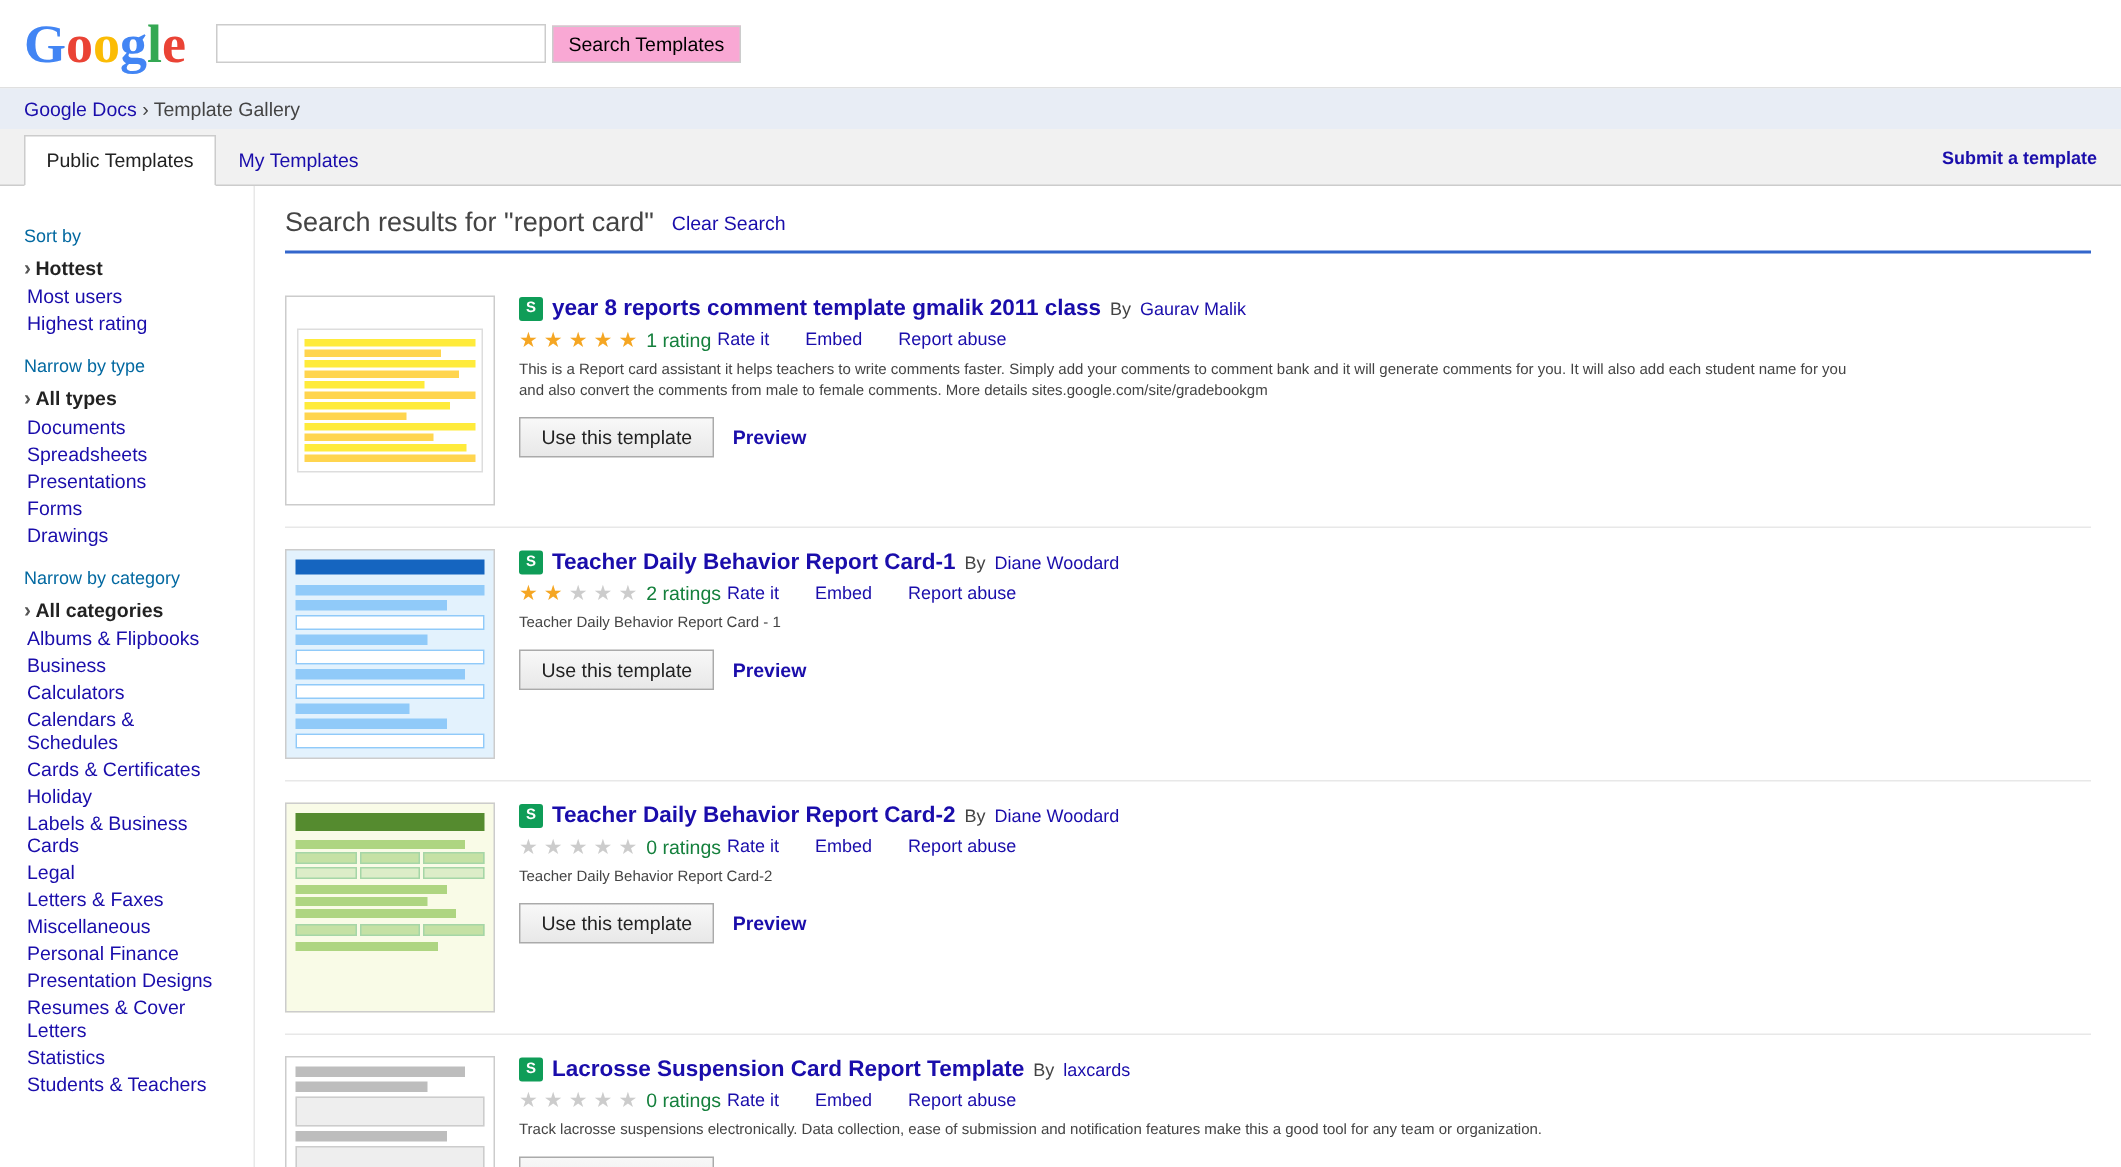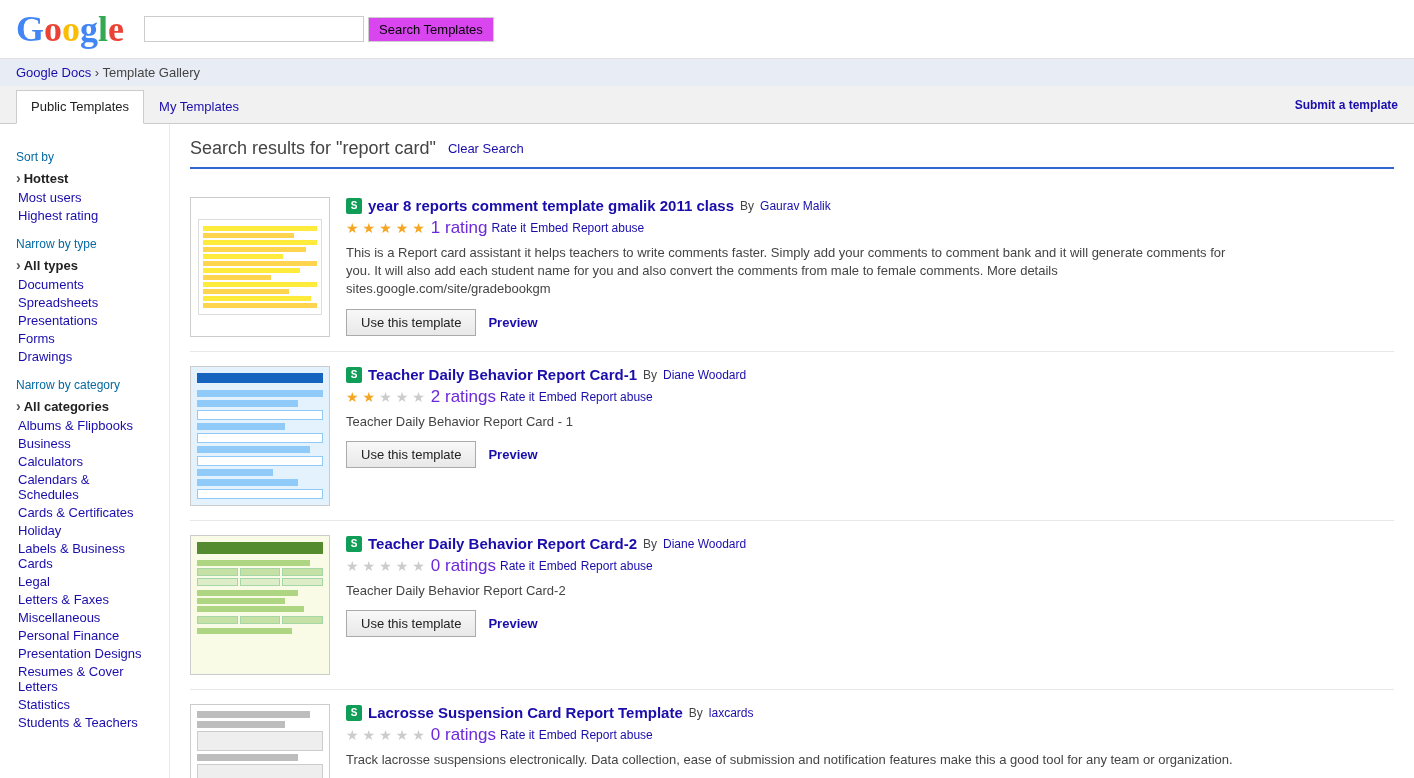--- a/index.html
+++ b/index.html
@@ -9,21 +9,21 @@
     #header { padding: 8px 16px; display: flex; align-items: center; gap: 20px; border-bottom: 1px solid #e0e0e0; }
     #logo { display: flex; align-items: center; }
     .logo-g { color: #4285F4; font-size: 36px; font-weight: bold; font-family: 'Times New Roman', serif; }
     .logo-o1 { color: #EA4335; font-size: 36px; font-weight: bold; font-family: 'Times New Roman', serif; }
     .logo-o2 { color: #FBBC05; font-size: 36px; font-weight: bold; font-family: 'Times New Roman', serif; }
     .logo-g2 { color: #4285F4; font-size: 36px; font-weight: bold; font-family: 'Times New Roman', serif; }
     .logo-l { color: #34A853; font-size: 36px; font-weight: bold; font-family: 'Times New Roman', serif; }
     .logo-e { color: #EA4335; font-size: 36px; font-weight: bold; font-family: 'Times New Roman', serif; }
     #search-box { display: flex; align-items: center; gap: 4px; }
     #search-input { border: 1px solid #ccc; padding: 4px 8px; font-size: 14px; width: 220px; }
-    #search-button { border: 1px solid #ccc; background: #d946ef; padding: 4px 10px; font-size: 13px; cursor: pointer; }
+    #search-button { border: 1px solid #ccc; background: #f9a8d4; padding: 4px 10px; font-size: 13px; cursor: pointer; }
 
     
     #breadcrumb { background: #e8edf5; padding: 6px 16px; font-size: 13px; }
     #breadcrumb a { color: #1a0dab; text-decoration: none; }
     #breadcrumb span { color: #444; }
 
     
     #tabs { display: flex; border-bottom: 1px solid #ccc; padding: 0 16px; position: relative; background: #f1f1f1; }
     .tab { padding: 8px 14px; font-size: 13px; cursor: pointer; color: #1a0dab; text-decoration: none; border: 1px solid transparent; margin-top: 4px; }
     .tab.active { background: #fff; border: 1px solid #ccc; border-bottom: 1px solid #fff; color: #222; font-weight: normal; margin-bottom: -1px; }
@@ -60,25 +60,25 @@
     .template-icon { width: 16px; height: 16px; background: #4caf50; border-radius: 2px; display: inline-flex; align-items: center; justify-content: center; color: white; font-size: 10px; font-weight: bold; flex-shrink: 0; }
     .template-icon.spreadsheet { background: #0f9d58; }
     .template-title { color: #1a0dab; font-size: 15px; font-weight: bold; text-decoration: none; cursor: pointer; }
     .template-by { color: #444; font-size: 12px; }
     .template-author { color: #1a0dab; text-decoration: none; font-size: 12px; }
 
     
     .stars { display: flex; align-items: center; gap: 4px; margin-bottom: 4px; }
     .star { color: #f5a623; font-size: 14px; }
     .star.empty { color: #ccc; }
-    .rating-count { font-size: 17px; color: #6d28d9; margin-left: 2px; }
-    .rating-links { display: flex; gap: 4px; font-size: 12px; }
+    .rating-count { font-size: 13px; color: #15803d; margin-left: 2px; }
+    .rating-links { display: flex; gap: 24px; font-size: 12px; }
     .rating-links a { color: #1a0dab; text-decoration: none; }
 
-    .template-desc { font-size: 13px; color: #444; line-height: 1.4; margin: 6px 0 10px; max-width: 900px; }
+    .template-desc { font-size: 10px; color: #444; line-height: 1.4; margin: 6px 0 10px; max-width: 900px; }
     .template-actions { display: flex; align-items: center; gap: 12px; }
     .use-template-btn { border: 1px solid #aaa; background: linear-gradient(#f8f8f8, #e8e8e8); padding: 5px 14px; font-size: 13px; cursor: pointer; color: #222; }
     .preview-link { color: #1a0dab; font-weight: bold; font-size: 13px; text-decoration: none; cursor: pointer; }
   </style>
 </head>
 <body>
 
 <div id="header">
   <div id="logo">
     <span class="logo-g">G</span>

